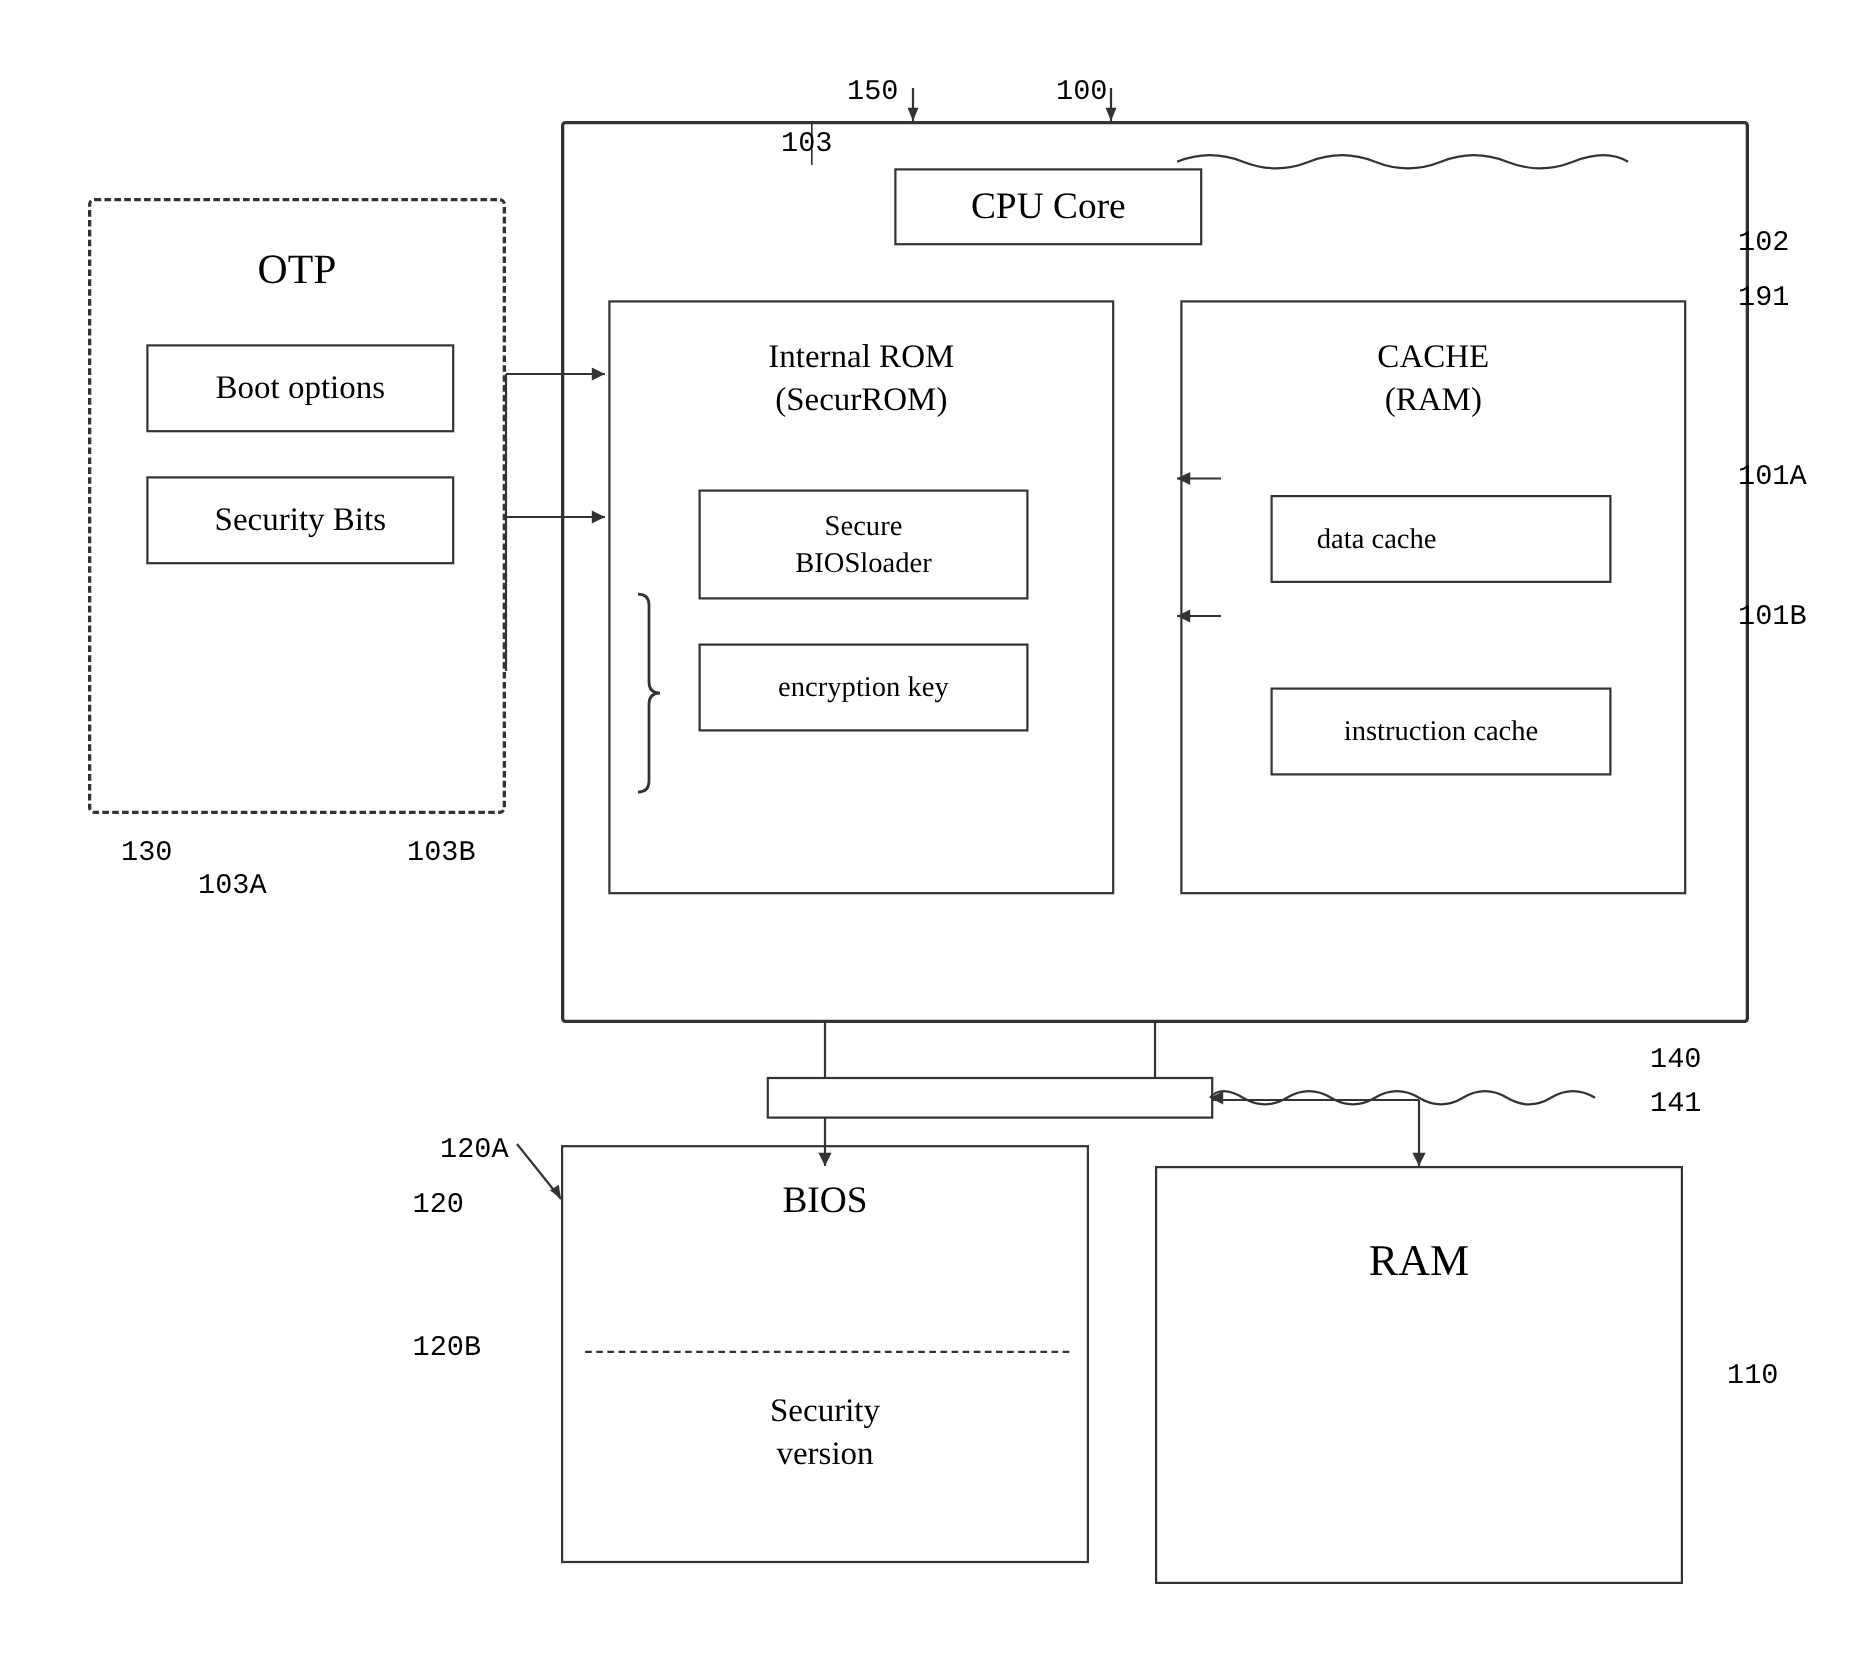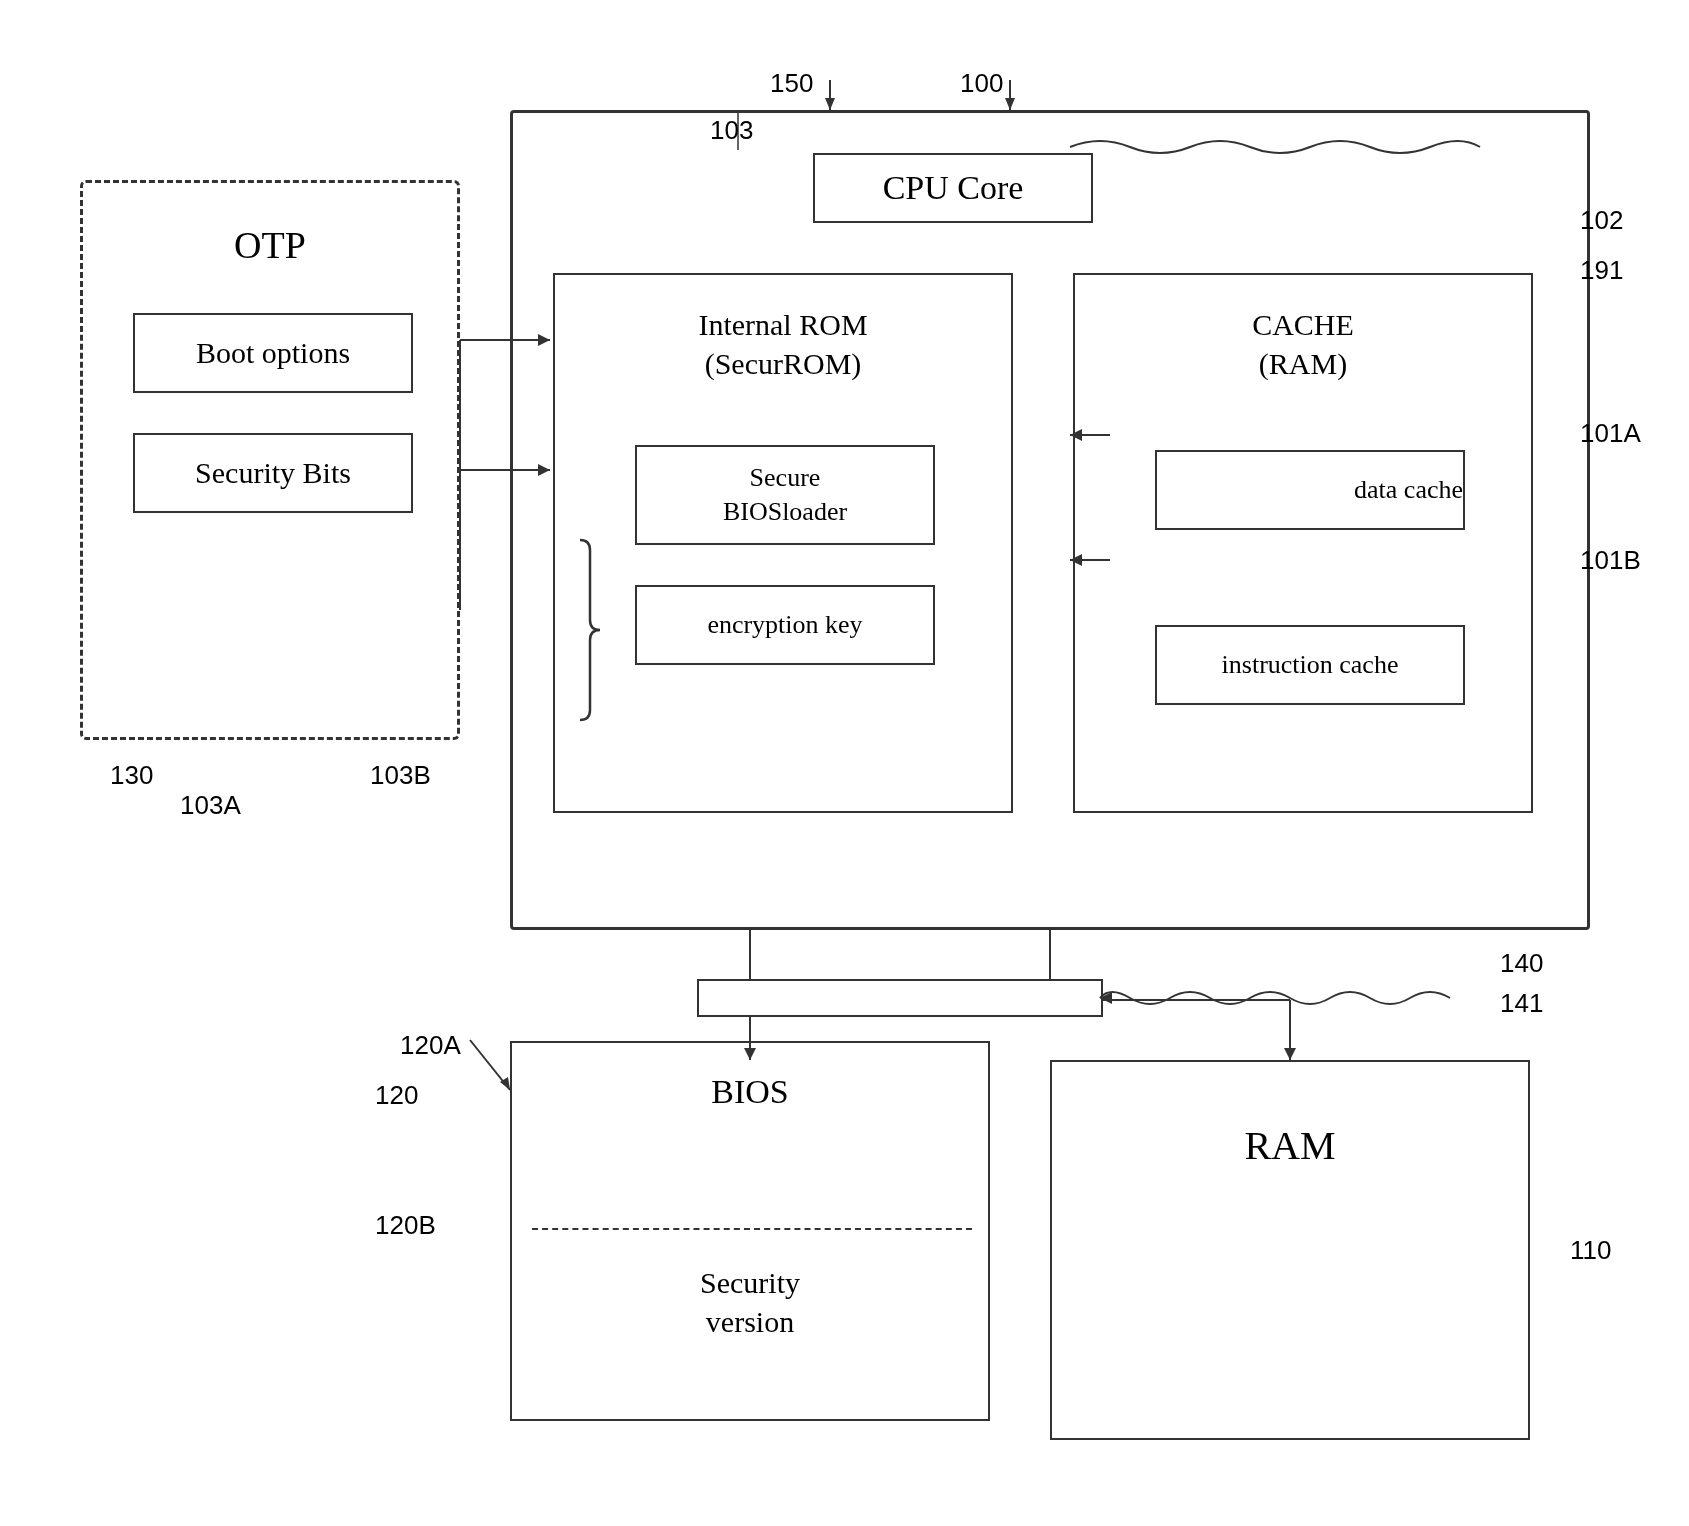--- a/index.html
+++ b/index.html
@@ -151,22 +151,23 @@
     }
     .data-cache-box {
       position: absolute;
       top: 175px;
       left: 80px;
       width: 310px;
       height: 80px;
       border: 2px solid #333;
       display: flex;
       align-items: center;
-      justify-content: flex-end;
-      font-size: 26px;
+      justify-content: flex-start;
+      font-size: 26px;
+      padding-left: 40px;
     }
     .instruction-cache-box {
       position: absolute;
       top: 305px;
       left: 80px;
       width: 310px;
       height: 80px;
       border: 2px solid #333;
       display: flex;
       align-items: center;
@@ -222,21 +223,21 @@
       left: 0;
       width: 100%;
       text-align: center;
       font-size: 40px;
     }
 
     
     .ref-label {
       position: absolute;
       font-size: 26px;
-      font-family: Liberation Sans, sans-serif;
+      font-family: Liberation Mono, monospace;
     }
 
     
     .svg-overlay {
       position: absolute;
       top: 0;
       left: 0;
       width: 100%;
       height: 100%;
       pointer-events: none;

